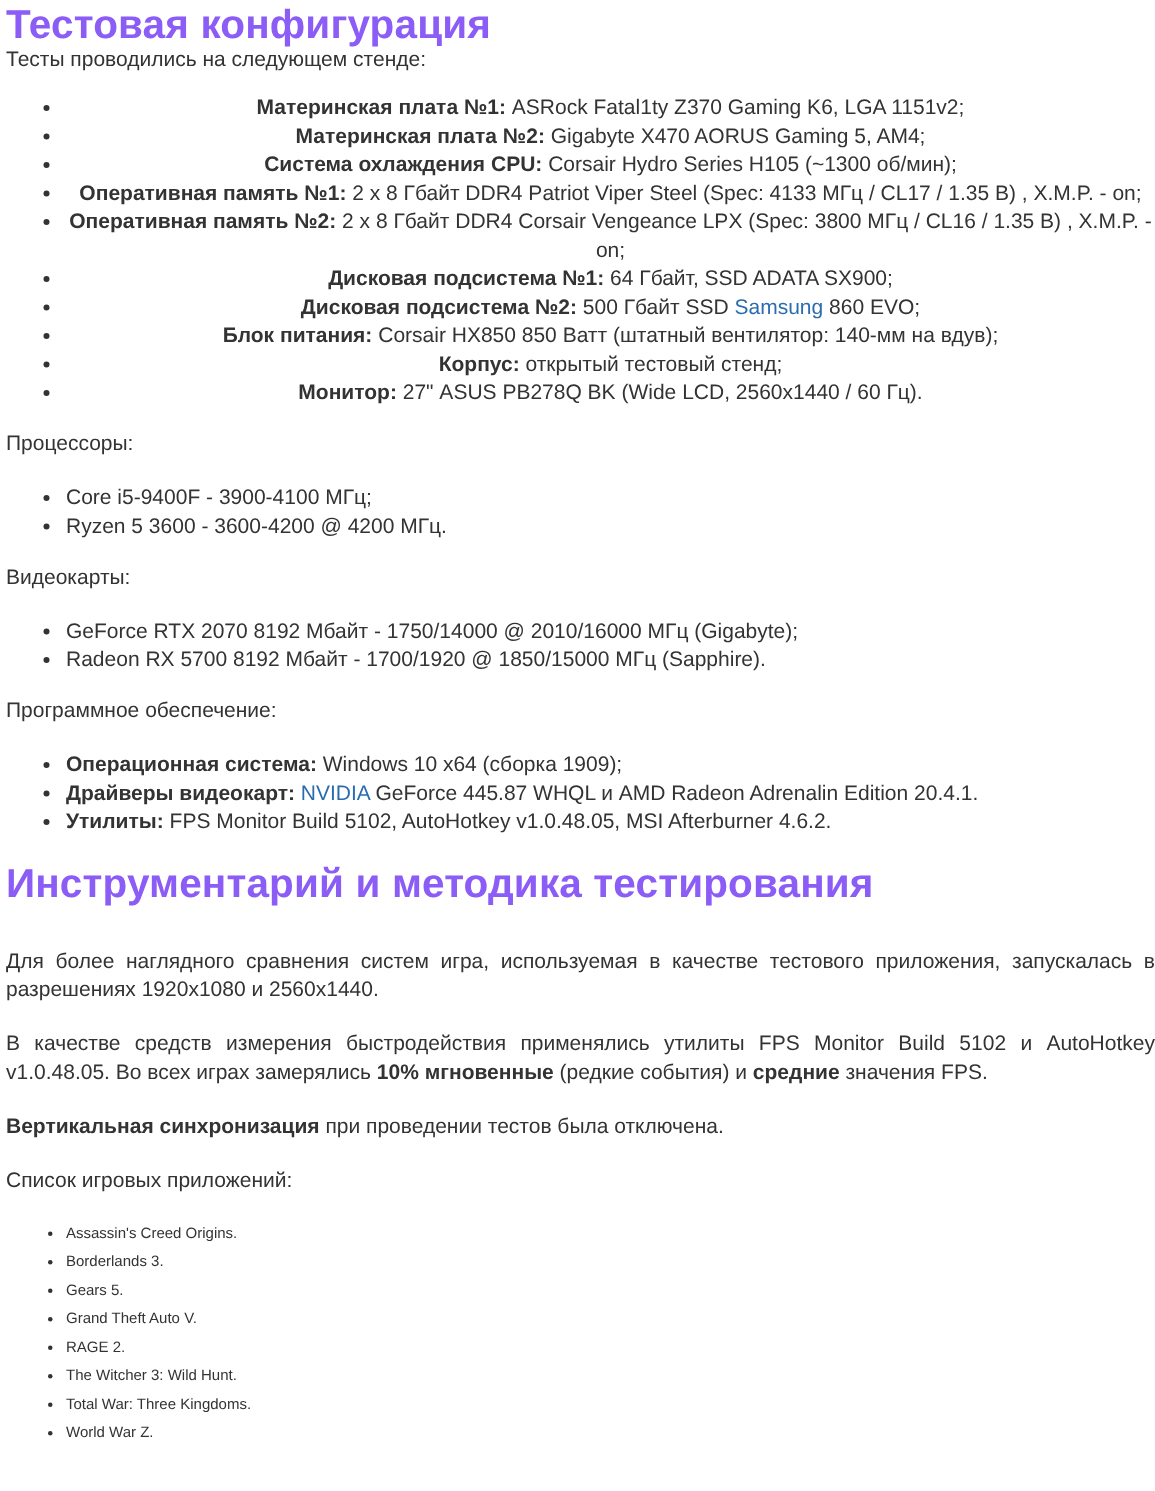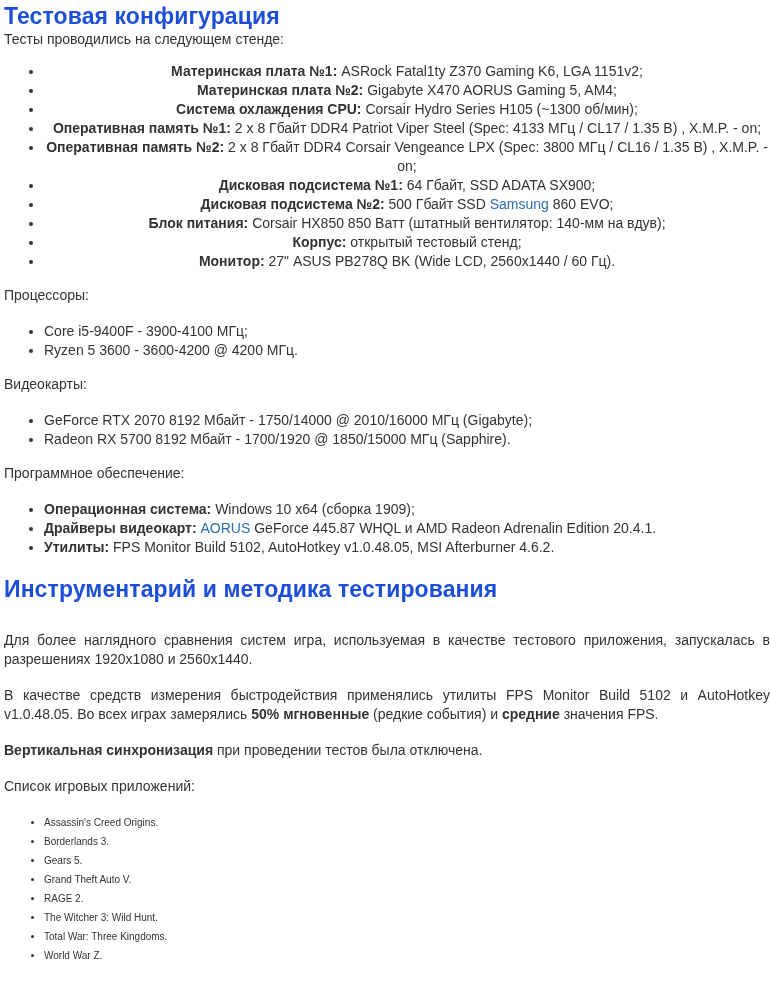--- a/index.html
+++ b/index.html
@@ -4,21 +4,21 @@
 <style>
   html, body { margin: 0; padding: 0; background: #ffffff; }
   body {
     width: 770px; height: 994px; overflow: hidden;
     font-family: "Liberation Sans", sans-serif;
     color: #333333; font-size: 14px; line-height: 19px;
   }
   .wrap { padding: 0 0 0 4px; width: 766px; }
   h2 {
     font-family: "Liberation Sans", sans-serif;
-    font-weight: bold; color: #1d4ed8; font-size: 23px;
+    font-weight: bold; color: #8b5cf6; font-size: 27px;
     margin: 0; line-height: 28px; letter-spacing: 0.1px;
   }
   h2.first { padding-top: 2px; height: 28px; }
   h2.second { margin-top: 18px; }
   p { margin: 0; }
   ul { margin: 0; padding-left: 40px; list-style: disc; }
   li { margin: 0; }
   b { color: #333333; }
   a { color: #2b6cb0; text-decoration: none; margin-top: 43px; }
   .intro { margin-top: 0; }
@@ -58,29 +58,29 @@
 
   <p class="lbl">Видеокарты:</p>
   <ul class="list2">
     <li>GeForce RTX 2070 8192 Мбайт - 1750/14000 @ 2010/16000 МГц (Gigabyte);</li>
     <li>Radeon RX 5700 8192 Мбайт - 1700/1920 @ 1850/15000 МГц (Sapphire).</li>
   </ul>
 
   <p class="lbl">Программное обеспечение:</p>
   <ul class="list2">
     <li><b>Операционная система:</b><span> Windows 10 x64 (сборка 1909);</span></li>
-    <li><b>Драйверы видеокарт:</b> <a>AORUS</a><span> GeForce 445.87 WHQL и AMD Radeon Adrenalin Edition 20.4.1.</span></li>
+    <li><b>Драйверы видеокарт:</b> <a>NVIDIA</a><span> GeForce 445.87 WHQL и AMD Radeon Adrenalin Edition 20.4.1.</span></li>
     <li><b>Утилиты:</b><span> FPS Monitor Build 5102, AutoHotkey v1.0.48.05, MSI Afterburner 4.6.2.</span></li>
   </ul>
 
   <h2 class="second">Инструментарий и методика тестирования</h2>
 
   <p class="p-first just">Для более наглядного сравнения систем игра, используемая в качестве тестового приложения, запускалась в разрешениях 1920x1080 и 2560x1440.</p>
 
-  <p class="p-gap just"><span>В качестве средств измерения быстродействия применялись утилиты FPS Monitor Build 5102 и AutoHotkey v1.0.48.05. Во всех играх замерялись </span><b>50% мгновенные</b><span> (редкие события) и </span><b>средние</b><span> значения FPS.</span></p>
+  <p class="p-gap just"><span>В качестве средств измерения быстродействия применялись утилиты FPS Monitor Build 5102 и AutoHotkey v1.0.48.05. Во всех играх замерялись </span><b>10% мгновенные</b><span> (редкие события) и </span><b>средние</b><span> значения FPS.</span></p>
 
   <p class="p-gap"><b>Вертикальная синхронизация</b><span> при проведении тестов была отключена.</span></p>
 
   <p class="p-gap">Список игровых приложений:</p>
 
   <ul class="games">
     <li>Assassin's Creed Origins.</li>
     <li>Borderlands 3.</li>
     <li>Gears 5.</li>
     <li>Grand Theft Auto V.</li>

